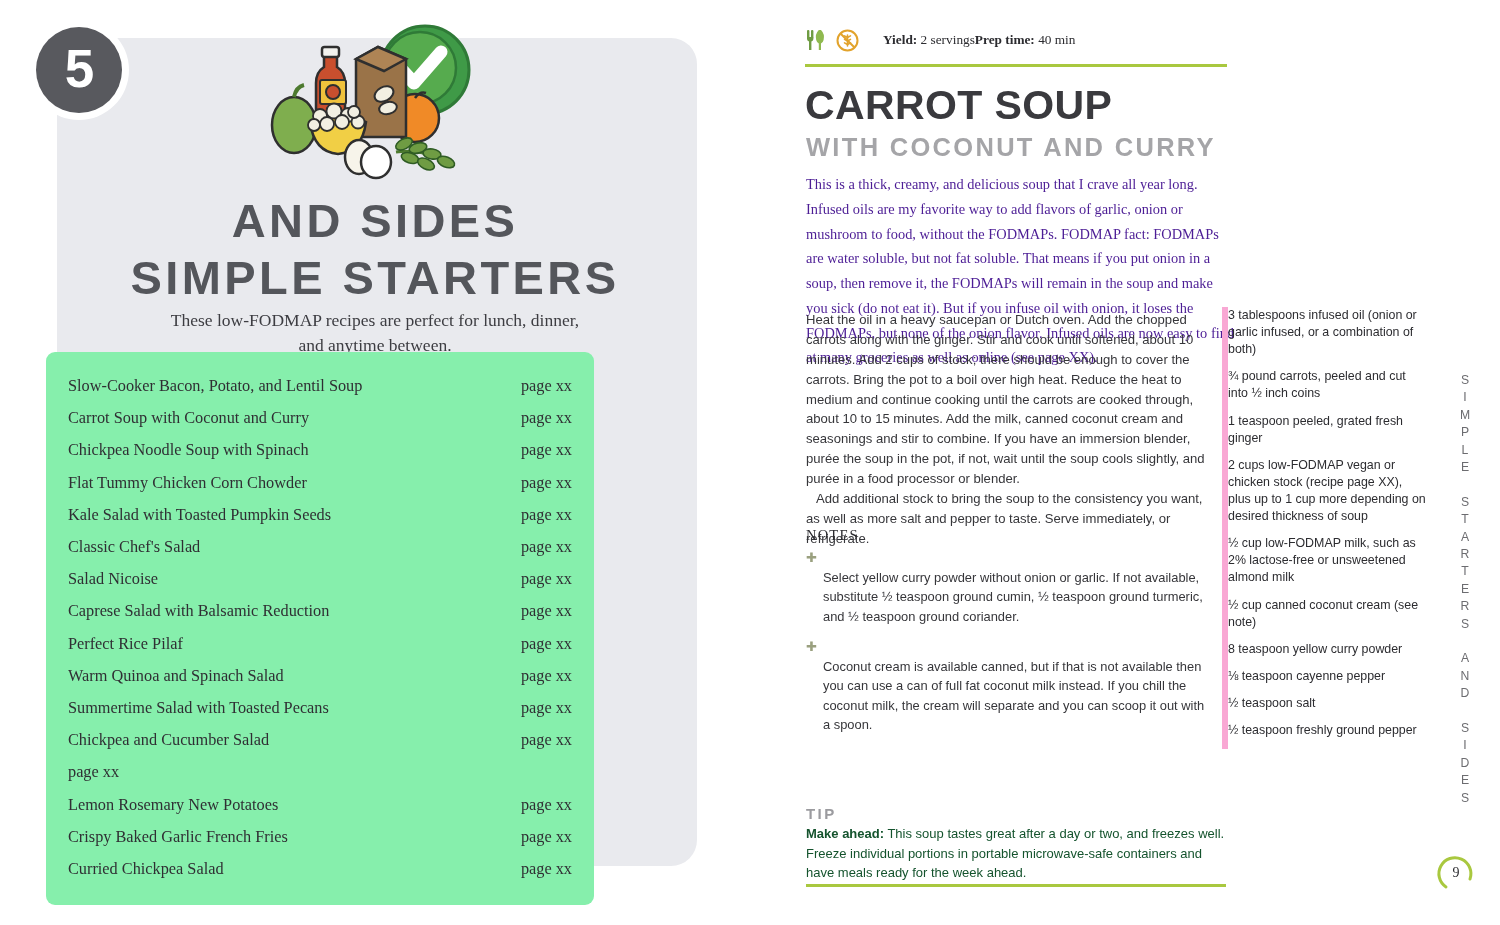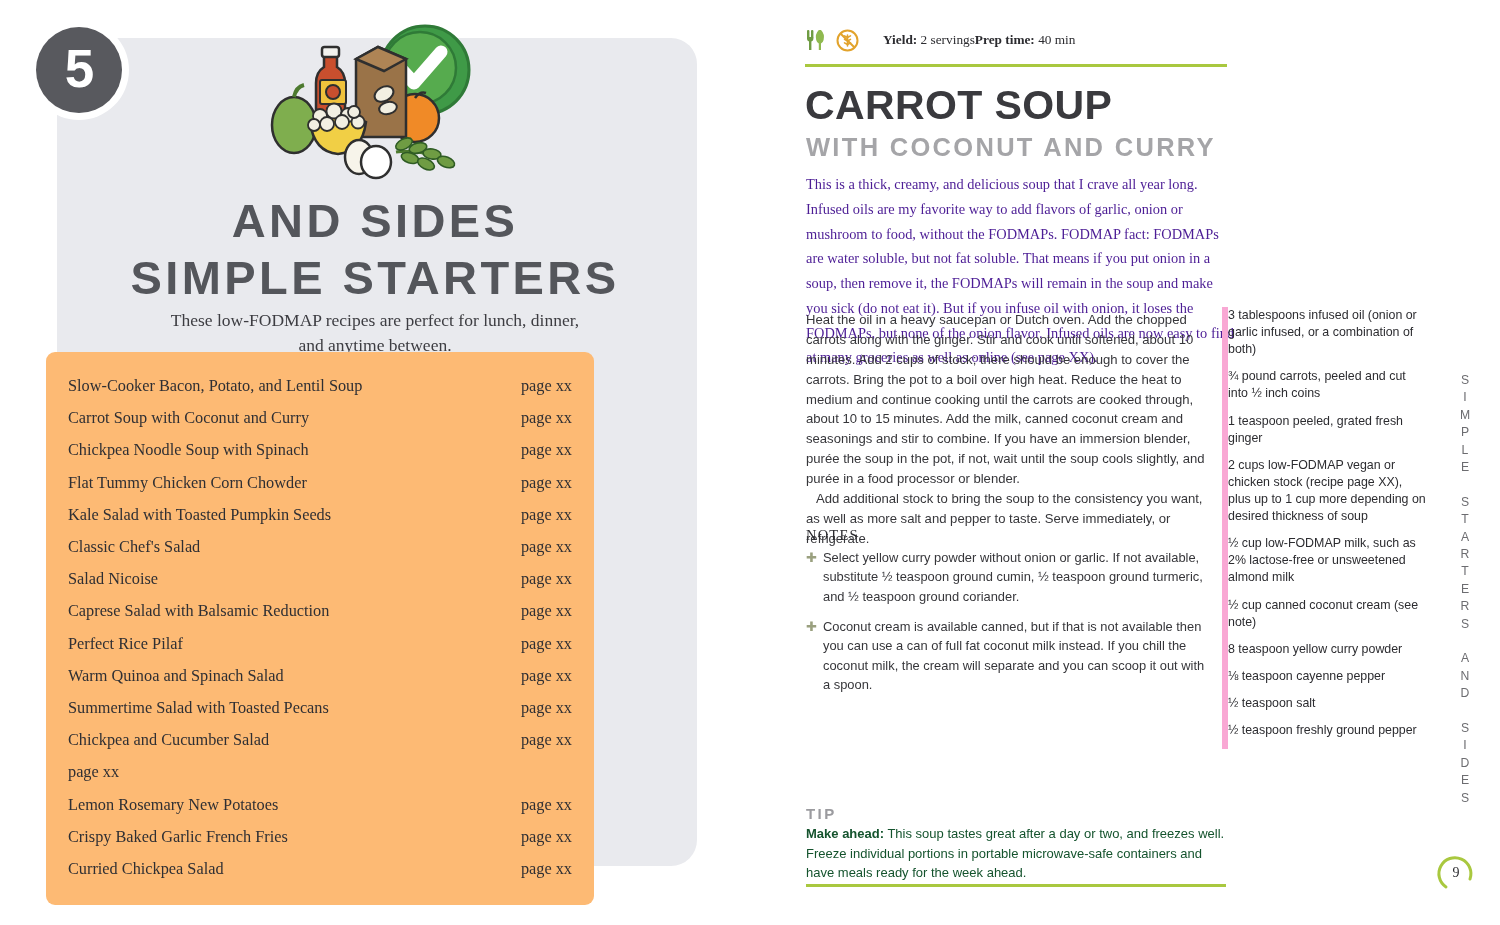--- a/index.html
+++ b/index.html
@@ -99,21 +99,21 @@
     color: #3d3d42;
     line-height: 1.45;
   }
 
   .toc-card {
     position: absolute;
     left: 46px;
     top: 352px;
     width: 548px;
     padding: 18px 22px 20px 22px;
-    background: #fdba74;
+    background: #86efac;
     border-radius: 9px;
     box-sizing: border-box;
   }
   .toc-row {
     display: flex;
     align-items: baseline;
     font-family: "Liberation Serif", serif;
     font-size: 16.3px;
     color: #2f2f33;
     padding: 6.1px 0;
@@ -229,21 +229,21 @@
     color: #36363a;
     line-height: 1.5;
     margin-bottom: 11px;
   }
   .note-bullet {
     flex: 0 0 17px;
     color: #9aa07f;
     font-size: 13px;
     line-height: 1.5;
   }
-  .note-text { flex: 1 1 auto; }
+  .note-text { flex: 1 1 auto; margin-top: 20px; }
 
   .ingredients {
     position: absolute;
     left: 472px;
     top: 307px;
     width: 200px;
     border-left: 6px solid #f9a8d4;
     padding-left: 0;
   }
   .ing-item {

